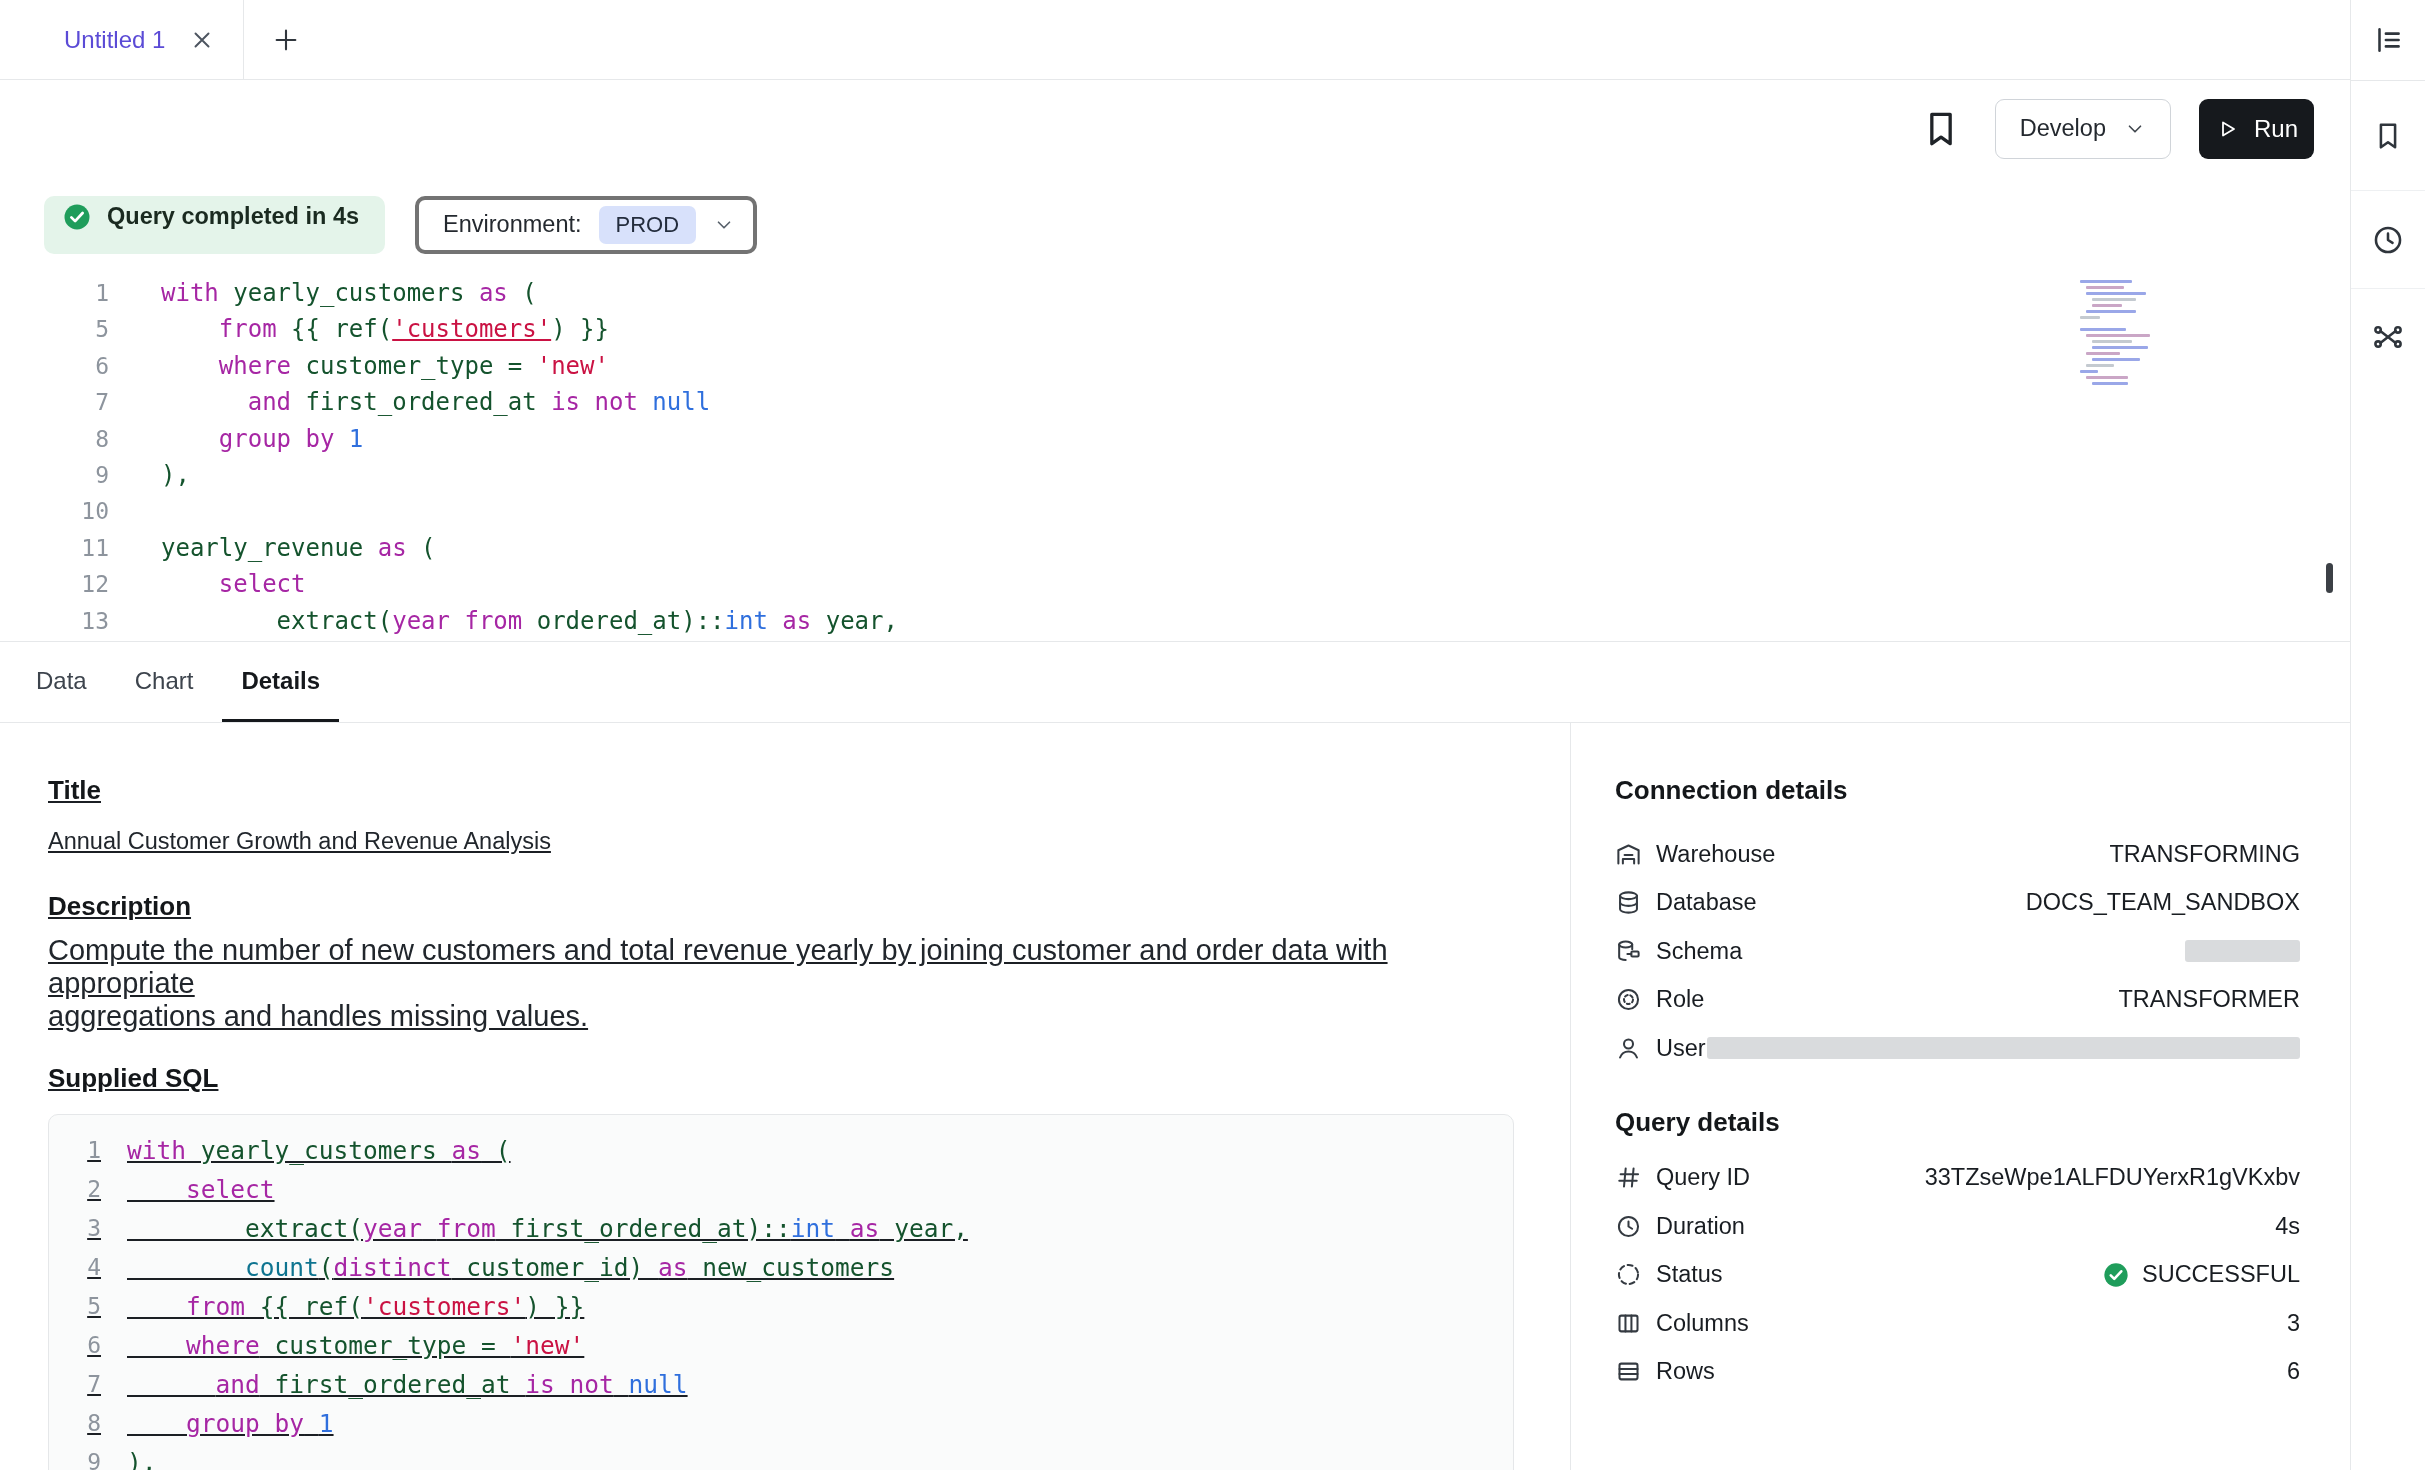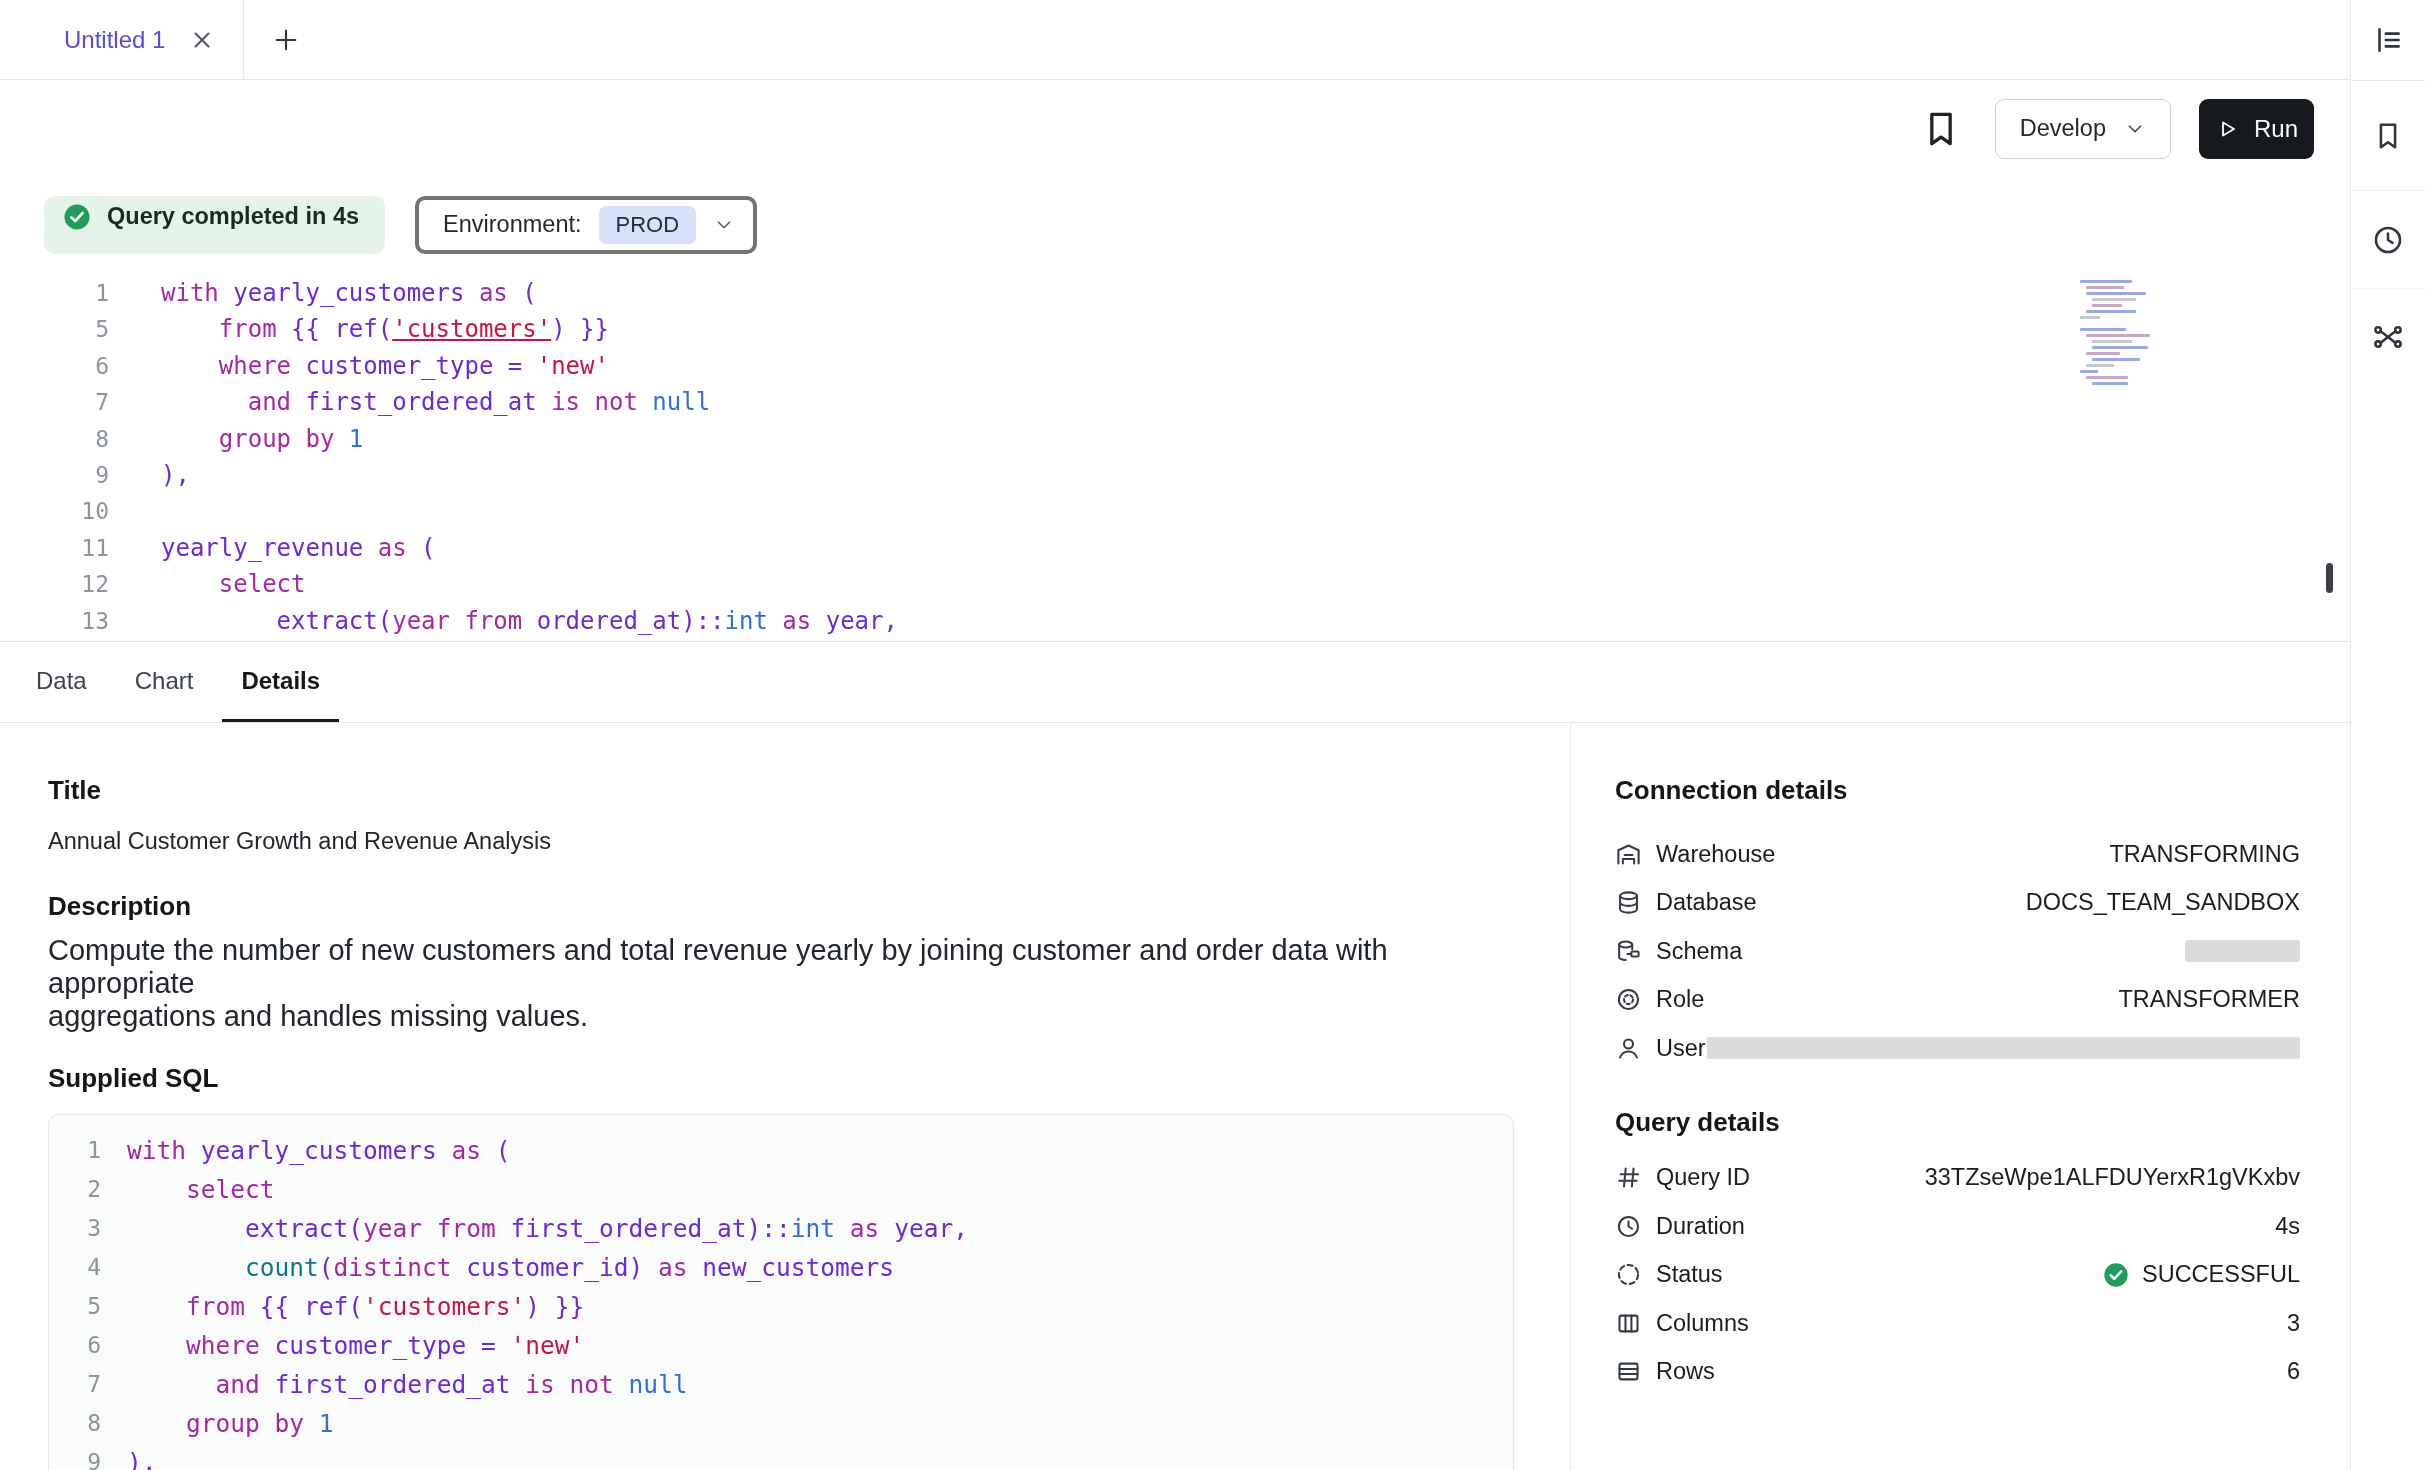--- a/index.html
+++ b/index.html
@@ -44,35 +44,35 @@
   .editor { position:relative; height:370px; border-bottom:1px solid #e6e8ea; padding-top:3px; overflow:hidden;
     font-family:"DejaVu Sans Mono", monospace; font-size:24px; }
   .ed-line { display:flex; height:36.4px; line-height:36.4px; white-space:pre; }
   .ed-gutter { width:109px; flex:none; text-align:right; color:#8d949d; font-size:23px; }
   .ed-code { padding-left:52px; }
   .tk-kw  { color:var(--kw,#a626a4);margin-top:24px; }
   .tk-str { color:var(--str,#ca1243); }
   .tk-lnk { color:var(--str,#ca1243); text-decoration:underline; }
   .tk-num { color:var(--num,#2f6fdd); }
   .tk-fn  { color:#0e7490; }
-  .tk-pl  { color:#6d28d9; }
+  .tk-pl  { color:#14532d; }
   .minimap { position:absolute; top:8px; right:148px; width:122px; height:108px; }
   .mm-line { height:3px; margin-bottom:3px; border-radius:1px; }
   .mm-a { background:#9aa7e8; } .mm-b { background:#caa6c6; } .mm-c { background:#c4cad0; } .mm-gap { background:transparent; }
   .ed-scroll-thumb { position:absolute; right:17px; top:291px; width:7px; height:30px; background:#3c4046; border-radius:4px; }
 
   
   .result-tabs { height:81px; border-bottom:1px solid #e6e8ea; display:flex; align-items:stretch; padding-left:17px; }
   .rtab { display:flex; align-items:center; padding:0 19px; margin-right:10px; font-size:24px; color:#3d444d;
     border-bottom:3px solid transparent; cursor:pointer; }
   .rtab.active { color:#15181c; font-weight:700; border-bottom-color:#15181c; }
 
   
   .details { flex:1; display:flex; overflow:hidden; }
-  .details-left { width:1570px; flex:none; padding:52px 56px 16px 48px; }
+  .details-left { width:1570px; flex:none; padding:52px 56px 16px 48px;text-decoration:underline; }
   .details-right { flex:1; border-left:1px solid #e6e8ea; padding:52px 50px 0 44px; }
   .d-heading { font-size:26px; font-weight:700; color:#14171a; margin:0 0 22px; }
   .d-title-value { font-size:23.5px; color:#21262c; margin:0 0 36px; }
   .d-desc { font-size:29px; color:#21262c; margin:0 0 30px; line-height:33px; white-space:pre-line; }
   .d-heading.mt { margin-top:0; margin-bottom:12px; }
   .d-heading.sql { margin-bottom:20px; }
 
   .sql-block { border:1px solid #e5e7e9; background:#fafbfb; border-radius:10px; padding:16px 0 0;
     font-family:"DejaVu Sans Mono", monospace; font-size:24.5px; height:430px; overflow:hidden; }
   .sq-line { display:flex; height:39px; line-height:39px; white-space:pre; }

